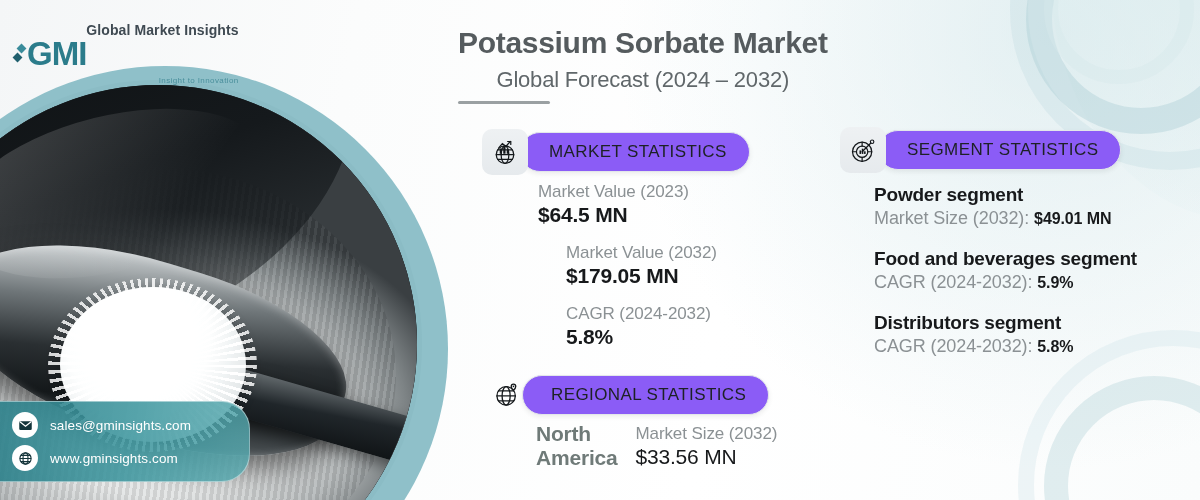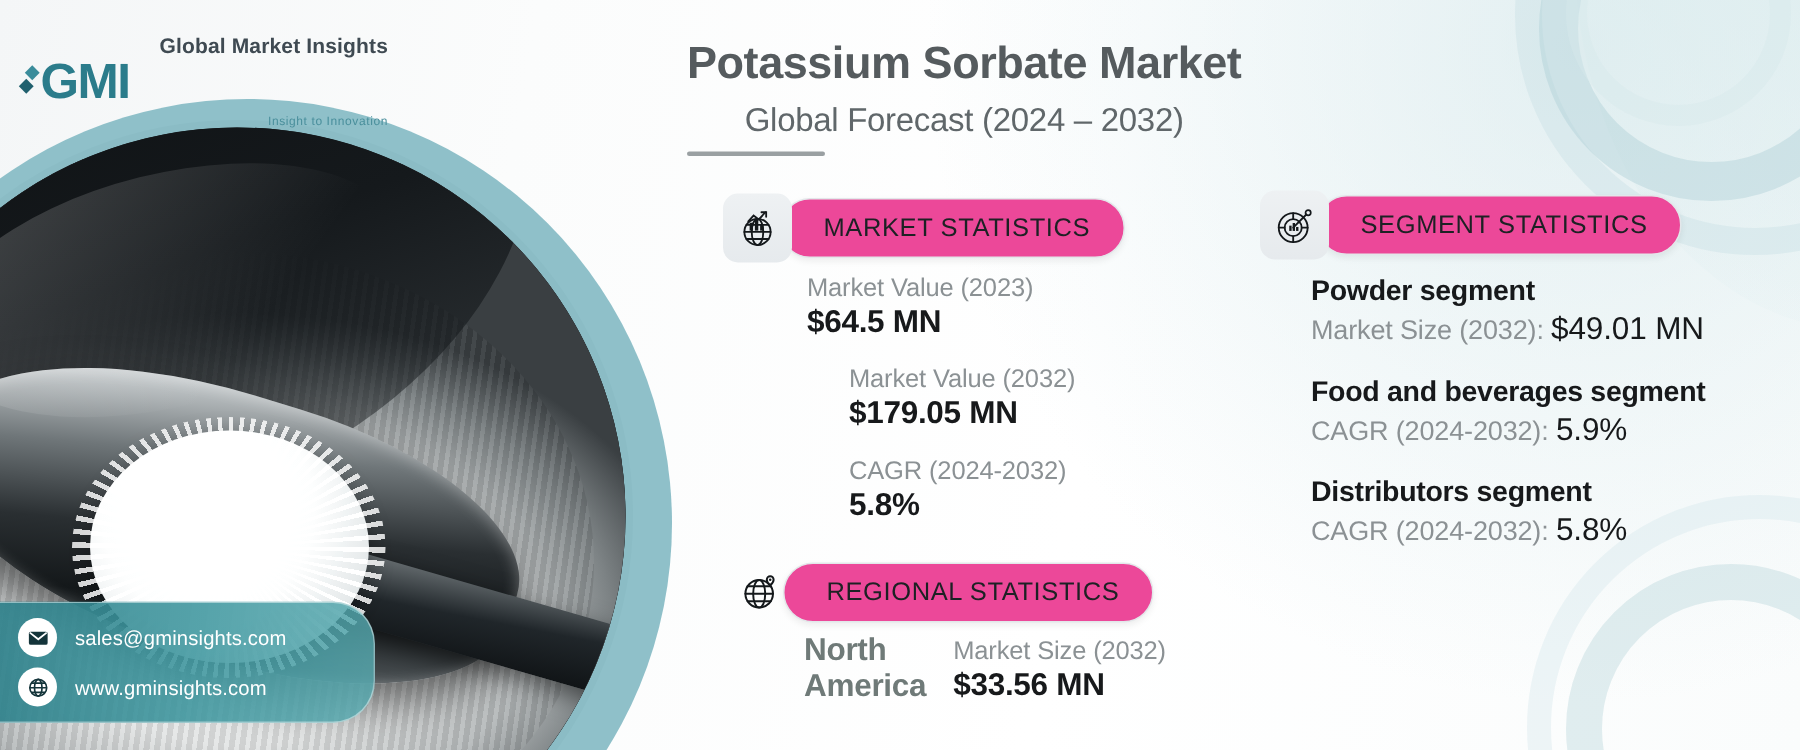--- a/index.html
+++ b/index.html
@@ -189,21 +189,21 @@
     color: #ffffff;
     font-size: 13.5px;
     letter-spacing: .1px;
     white-space: nowrap;
   }
 
   
   .logo {
     position: absolute;
     left: 14px; top: 22px;
-    display: flex; align-items: center; gap: 20px;
+    display: flex; align-items: center; gap: 0;
   }
   .logo-mark { display: flex; align-items: center; gap: 2px; }
   .logo-diamonds { display: flex; flex-direction: column; gap: 2px; }
   .logo-diamonds i {
     display: block; width: 7px; height: 7px;
     background: #2f7d8c;
     transform: rotate(45deg);
   }
   .logo-diamonds i:nth-child(1) { background: #3a8c9b; margin-left: 4px; }
   .logo-diamonds i:nth-child(2) { background: #20606e; }
@@ -257,21 +257,21 @@
   .badge-icon {
     width: 46px; height: 46px;
     border-radius: 10px;
     background: linear-gradient(180deg, #eef1f3, #e6eaed);
     display: flex; align-items: center; justify-content: center;
     margin-right: -8px;
     z-index: 1;
   }
   .badge-icon svg { width: 28px; height: 28px; }
   .badge-pill {
-    background: #ec4899;
+    background: #8b5cf6;
     border: 1px solid #e3e7ea;
     border-radius: 22px;
     padding: 9px 22px 9px 28px;
     box-shadow: 0 2px 5px rgba(0,0,0,.07);
     font-size: 17px;
     font-weight: 500;
     color: #1d2124;
     letter-spacing: .4px;
     white-space: nowrap;
   }
@@ -302,22 +302,22 @@
   }
   .seg-line {
     margin-top: 2px;
     font-size: 18px;
     color: #8b9194;
     letter-spacing: -.1px;
     white-space: nowrap;
   }
   .seg-line b {
     color: #17191b;
-    font-weight: 400;
-    font-size: 21px;
+    font-weight: 700;
+    font-size: 16px;
   }
 
   
   .region-row {
     position: absolute;
     display: flex;
     align-items: center;
     gap: 18px;
   }
   .region-name {
@@ -329,21 +329,21 @@
   }
   .region-meta { padding-top: 2px; }
   .region-label {
     font-size: 17px;
     color: #8b9194;
     letter-spacing: -.1px;
   }
   .region-value {
     margin-top: 1px;
     font-size: 21px;
-    font-weight: 700;
+    font-weight: 400;
     color: #17191b;
     letter-spacing: -.2px;
   }
 </style>
 </head>
 <body>
 
 <div id="canvas">
 
   <div class="bg-sheen"></div>

